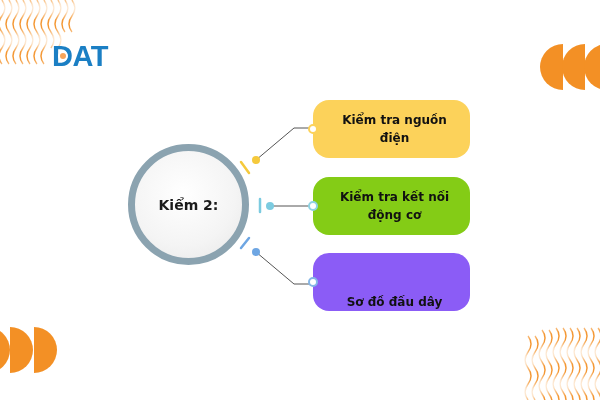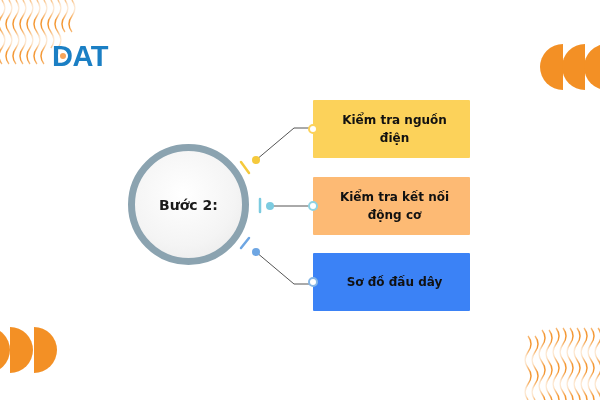--- a/index.html
+++ b/index.html
@@ -2,21 +2,21 @@
 <html><head>
 <meta charset="utf-8">
 <style>
   html, body { margin:0; padding:0; }
   body { width:600px; height:400px; background:#ffffff; position:relative; overflow:hidden; font-family:"DejaVu Sans", sans-serif; }
   .abs { position:absolute; }
   .logo { left:52px; top:42px; font-family:"Liberation Sans", sans-serif; font-weight:bold; font-size:29px; letter-spacing:-0.5px; color:#1b7fc4; line-height:28px; }
   .logo-dot { position:absolute; left:6px; top:9px; width:10px; height:10px; border-radius:50%; background:#f7a45a; border:2px solid #fff; box-sizing:border-box; }
   .hub { left:128px; top:144px; width:121px; height:121px; border-radius:50%; box-sizing:border-box; border:7px solid #8ba3b0; background:radial-gradient(circle at 45% 40%, #ffffff 0%, #f4f4f4 60%, #e6e6e6 100%); display:flex; align-items:center; justify-content:center; text-align:center; }
   .hub-text { font-weight:bold; font-size:14px; line-height:20px; color:#1a1a1a; }
-  .box { left:313px; width:157px; height:58px; border-radius:1px; display:flex; align-items:center; justify-content:center; text-align:center; box-sizing:border-box; padding:0 8px 0 14px; }
+  .box { left:313px; width:157px; height:58px; border-radius:16px; display:flex; align-items:center; justify-content:center; text-align:center; box-sizing:border-box; padding:0 8px 0 14px; }
   .box-text { font-weight:bold; font-size:12px; line-height:18px; color:#111; }
   .knob { position:absolute; left:-5px; top:50%; margin-top:-5px; width:10px; height:10px; border-radius:50%; background:#fff; box-sizing:border-box; border:2px solid; }
   svg.deco { position:absolute; left:0; top:0; }
 </style>
 </head>
 <body>
 
 <svg class="deco" width="600" height="400">
   <defs>
     <linearGradient id="fadeTL" x1="0" x2="1" y1="0" y2="0">
@@ -85,30 +85,30 @@
   </g>
 </svg>
 
 <div class="abs logo">
   <span>DAT</span>
   <span class="logo-dot"></span>
 </div>
 
 <div class="abs hub">
   <div class="hub-text">
-    <div>Bước 2:</div>
+    <div>Kiểm 2:</div>
   </div>
 </div>
 
 <div class="abs box" style="top:100px; background:#fcd25a;">
   <span class="knob" style="border-color:#fcd25a;"></span>
   <span class="box-text">Kiểm tra nguồn điện</span>
 </div>
 
-<div class="abs box" style="top:177px; background:#fdba74;">
+<div class="abs box" style="top:177px; background:#84cc16;">
   <span class="knob" style="border-color:#8fd3e3;"></span>
   <span class="box-text">Kiểm tra kết nối động cơ</span>
 </div>
 
-<div class="abs box" style="top:253px; background:#3b82f6;">
+<div class="abs box" style="top:253px; background:#8b5cf6;align-items:flex-end;">
   <span class="knob" style="border-color:#85b6e6;"></span>
   <span class="box-text">Sơ đồ đấu dây</span>
 </div>
 
 </body></html>

